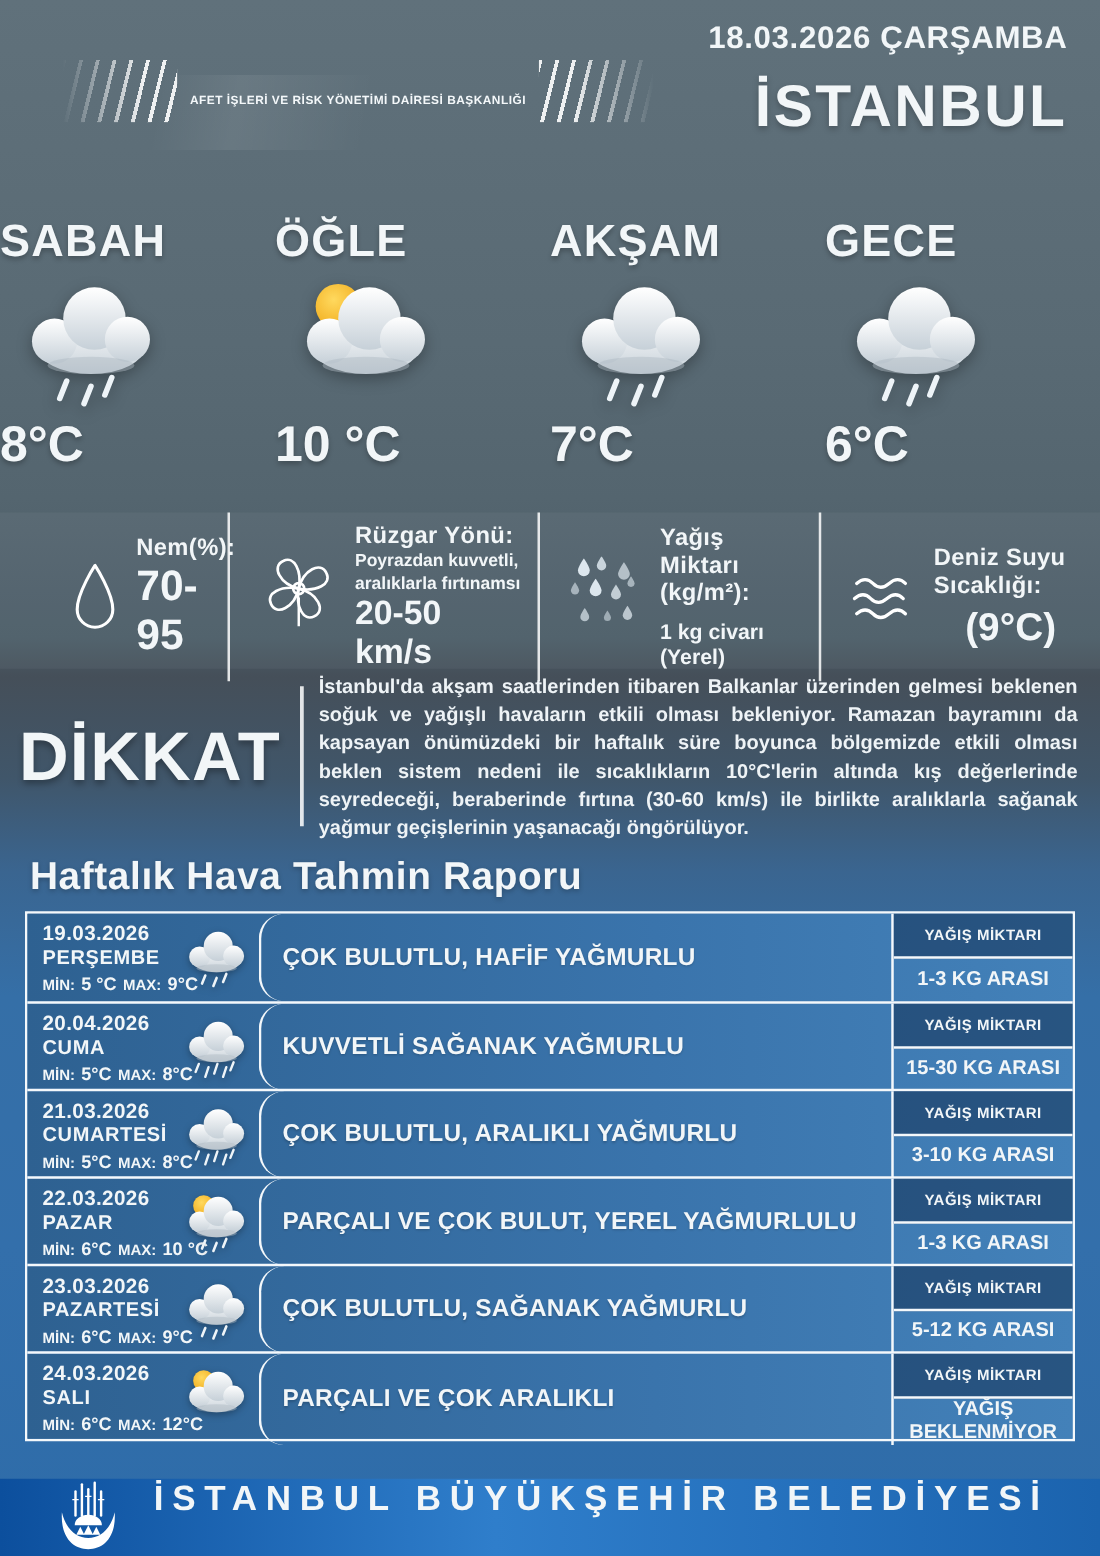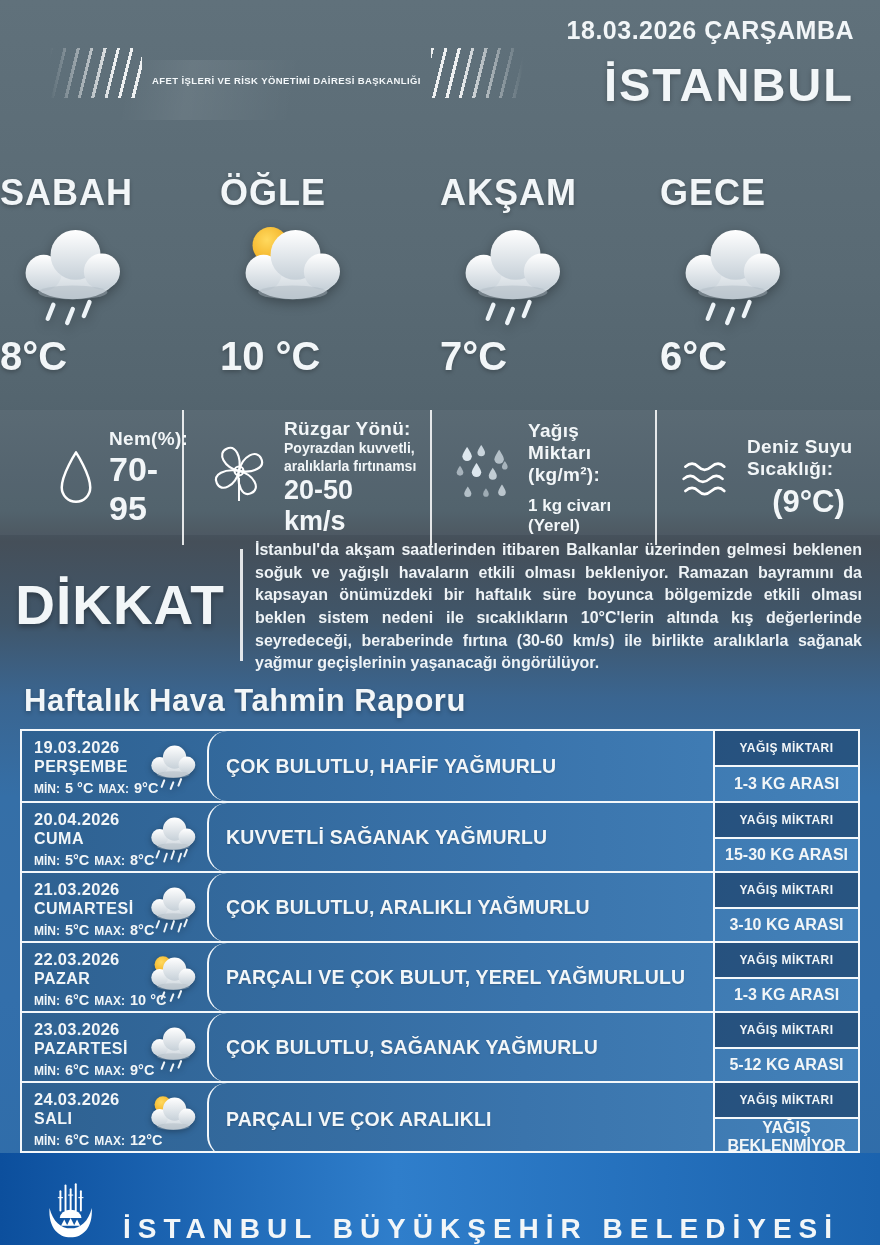--- a/index.html
+++ b/index.html
@@ -81,23 +81,23 @@
   .cell-desc{ border-left:2px solid #f4f8fb; display:flex; align-items:center;
     padding-left:17px; font-size:19.5px; font-weight:700; letter-spacing:.2px;
     text-shadow:0 1px 2px rgba(0,0,0,.2);border-radius:20px; }
   .cell-amount{ border-left:2px solid #f4f8fb; display:flex; flex-direction:column; }
   .amount-header{ height:36px; display:flex; align-items:center; justify-content:center;
     background:rgba(9,32,63,.45); border-bottom:2px solid #f4f8fb;
     font-size:12px; font-weight:800; letter-spacing:.4px; }
   .amount-value{ flex:1; display:flex; align-items:center; justify-content:center;
     text-align:center; font-size:16px; font-weight:700; line-height:1.15; padding:0 6px; }
   
-  .footer{ position:absolute; left:0; bottom:0; width:880px; height:92px;
+  .footer{ position:absolute; left:0; bottom:0; width:880px; height:62px;
     background:linear-gradient(90deg,#0c4f9d 0%, #2f7ecb 45%, #1b63ae 100%);
-    display:flex; align-items:flex-end; justify-content:center; gap:24px; }
+    display:flex; align-items:flex-start; justify-content:center; gap:24px; }
   .ibb-logo{ width:58px; height:64px; flex:none; }
   .footer-text{ font-size:28px; font-weight:800; letter-spacing:7px; white-space:nowrap; }
 </style>
 </head>
 <body>
 
 <svg style="position:absolute;width:0;height:0;overflow:hidden" aria-hidden="true">
   <defs>
     <linearGradient id="cg" x1="0" y1="0" x2="0" y2="1">
       <stop offset="0" stop-color="#ffffff"></stop>

